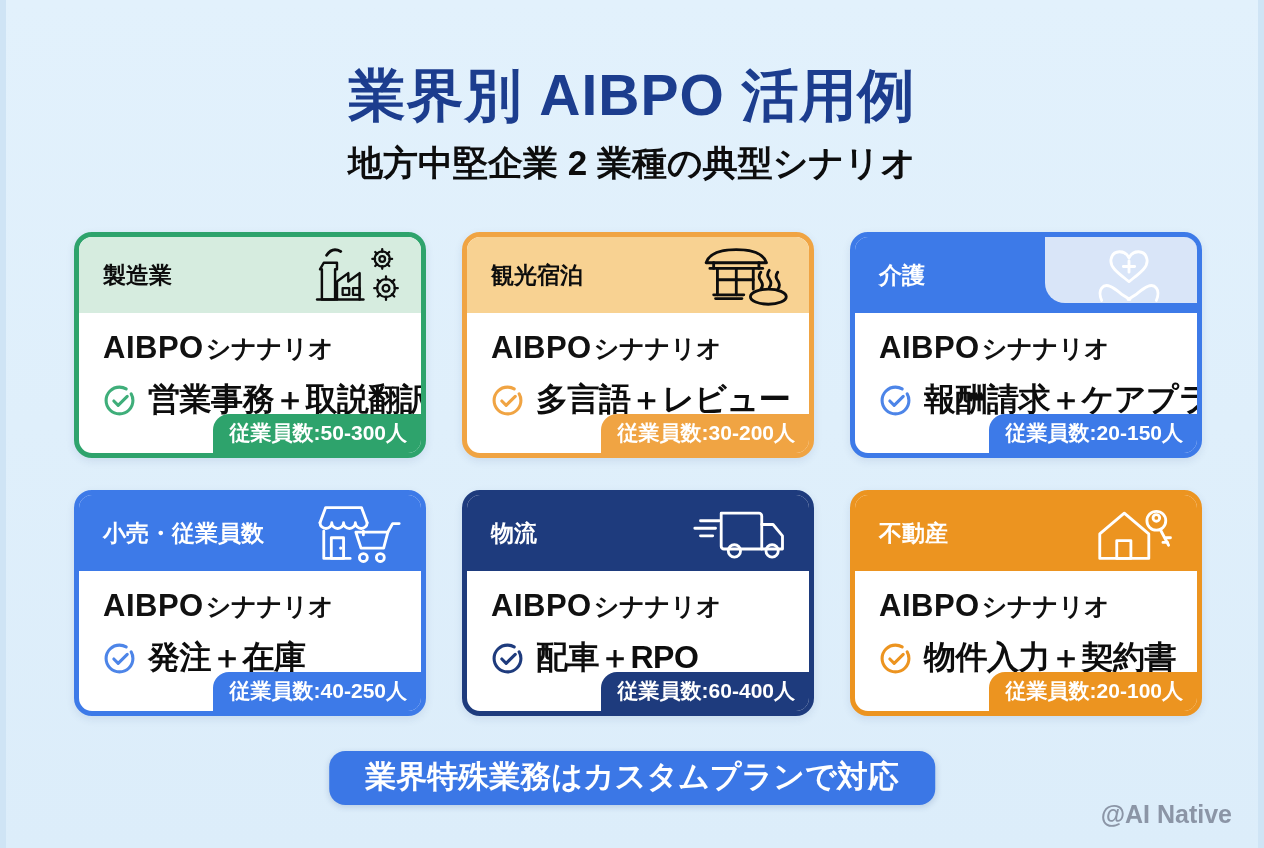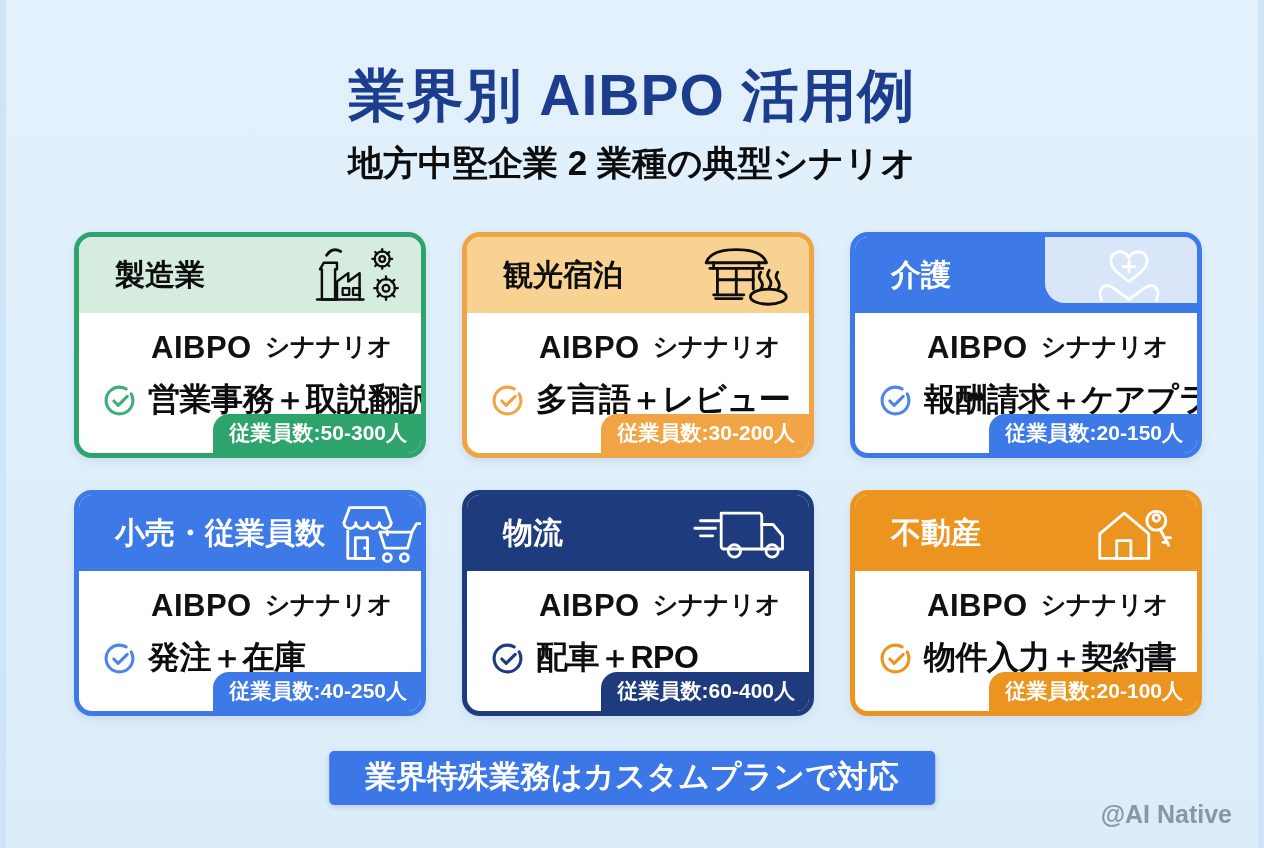--- a/index.html
+++ b/index.html
@@ -44,39 +44,39 @@
   .card-header{
     position:relative;
     height:76px;
     display:flex;align-items:center;justify-content:space-between;
     padding:0 16px 0 24px;
     box-sizing:border-box;
     background:var(--header-bg);
     color:var(--header-fg);
   }
   .card-title{
-    font-size:30px;font-weight:800;line-height:1;
+    font-size:23px;font-weight:800;line-height:1;
     white-space:nowrap;
-    position:relative;z-index:2;margin-left:12px;
+    position:relative;z-index:2;
   }
   .header-icon{
     position:relative;z-index:2;
     width:104px;height:66px;
     display:flex;align-items:center;justify-content:center;
     flex:none;
   }
   .header-icon svg{width:104px;height:66px;display:block;}
   .icon-panel{
     position:absolute;top:0;right:0;z-index:1;
     width:152px;height:66px;
     background:#d9e5f8;
     border-bottom-left-radius:20px;
   }
   .card-body{padding:17px 22px 0 24px;}
-  .scenario-heading{display:flex;align-items:flex-start;gap:13px;color:#111;margin-left:48px;}
+  .scenario-heading{display:flex;align-items:center;gap:2px;color:#111;}
   .scenario-heading .en{font-size:31px;font-weight:900;letter-spacing:.5px;}
   .scenario-heading .ja{font-size:25px;font-weight:700;}
   .scenario-row{
     margin-top:12px;
     display:flex;align-items:center;gap:12px;
     color:#0d0d0d;
   }
   .check-icon{width:33px;height:33px;flex:none;color:var(--check);}
   .check-icon svg{width:33px;height:33px;display:block;}
   .scenario-text{font-size:32px;font-weight:900;white-space:nowrap;letter-spacing:-0.5px;}
@@ -97,21 +97,21 @@
   .card--retail{--accent:#3d7ae8;--header-bg:#3d7ae8;--header-fg:#ffffff;--check:#4d85e8;}
   .card--log   {--accent:#1e3b7d;--header-bg:#1e3b7d;--header-fg:#ffffff;--check:#1e3b7d;}
   .card--re    {--accent:#ec9420;--header-bg:#ec9420;--header-fg:#ffffff;--check:#ec9420;}
   .footer-note{
     position:absolute;top:751px;left:50%;transform:translateX(-50%);
     background:#3b77e6;
     color:#fff;
     font-size:31px;font-weight:800;
     line-height:1;
     padding:10px 36px 13px;
-    border-radius:5px;
+    border-radius:16px;
     white-space:nowrap;
     box-shadow:0 2px 6px rgba(30,60,120,.18);
   }
   .watermark{
     position:absolute;top:800px;right:26px;
     font-size:25px;font-weight:800;
     color:#8b95a6;
   }
   .iconsvg{fill:none;stroke:currentColor;stroke-width:3;stroke-linecap:round;stroke-linejoin:round;}
 </style>

